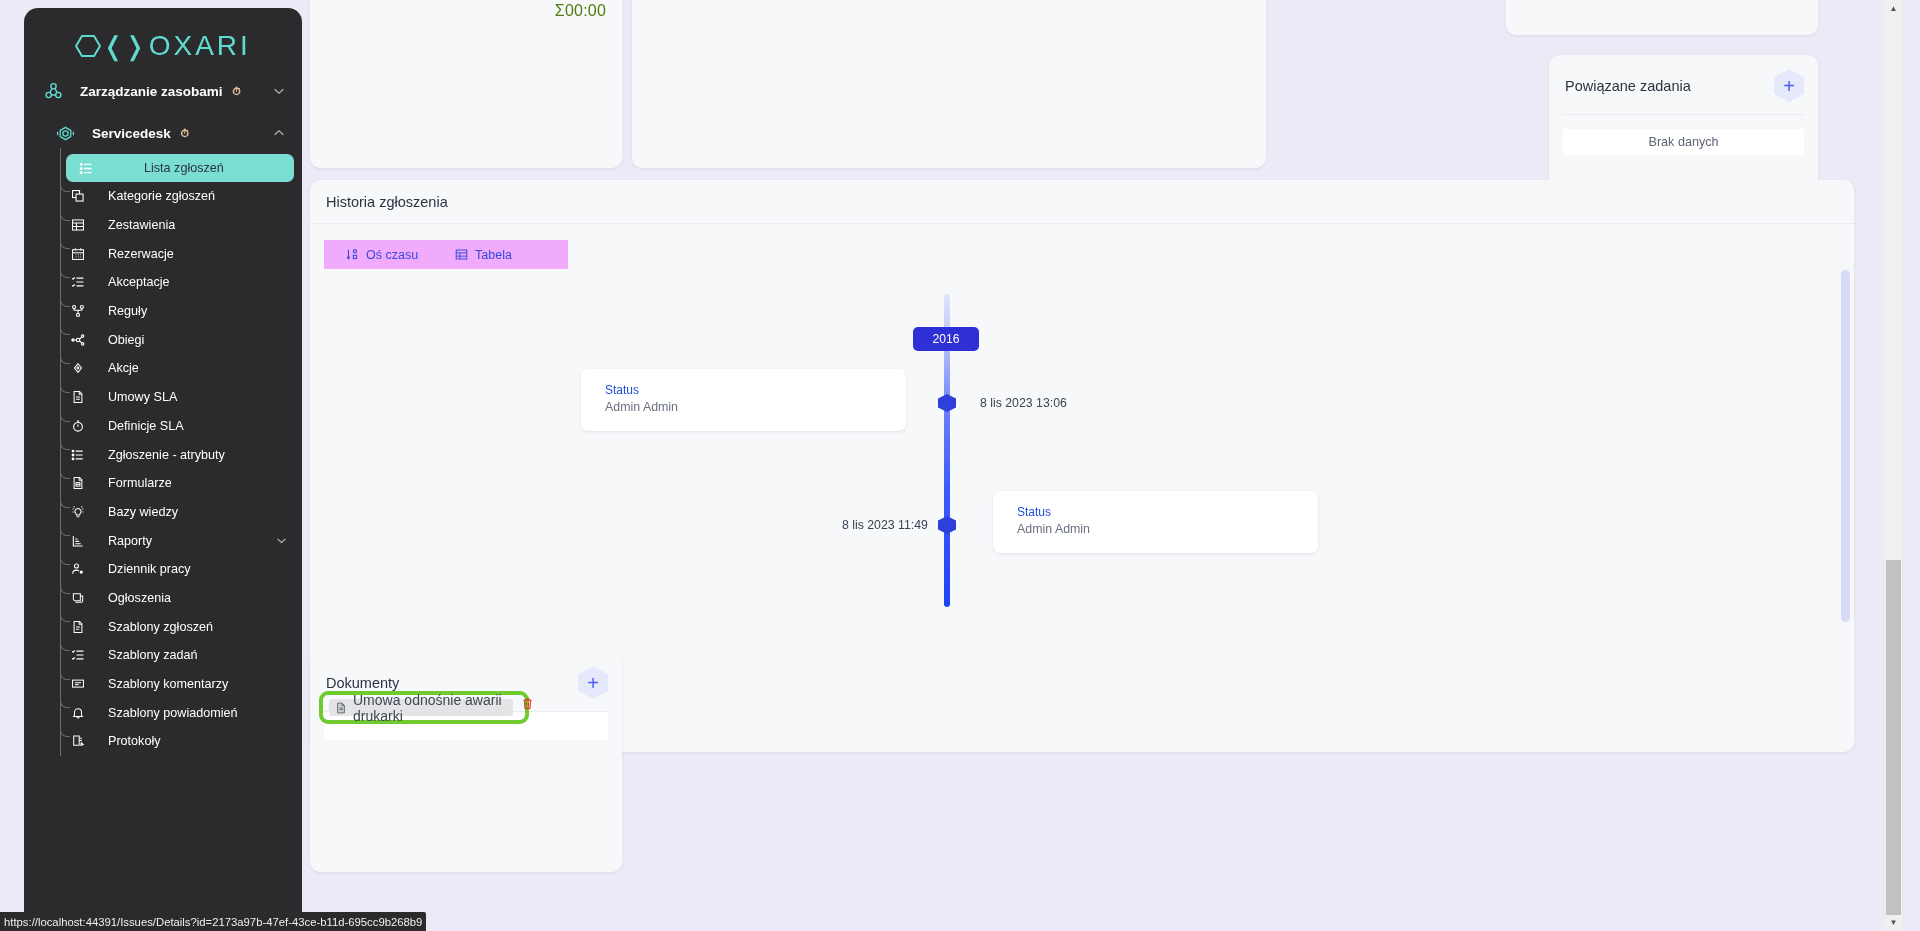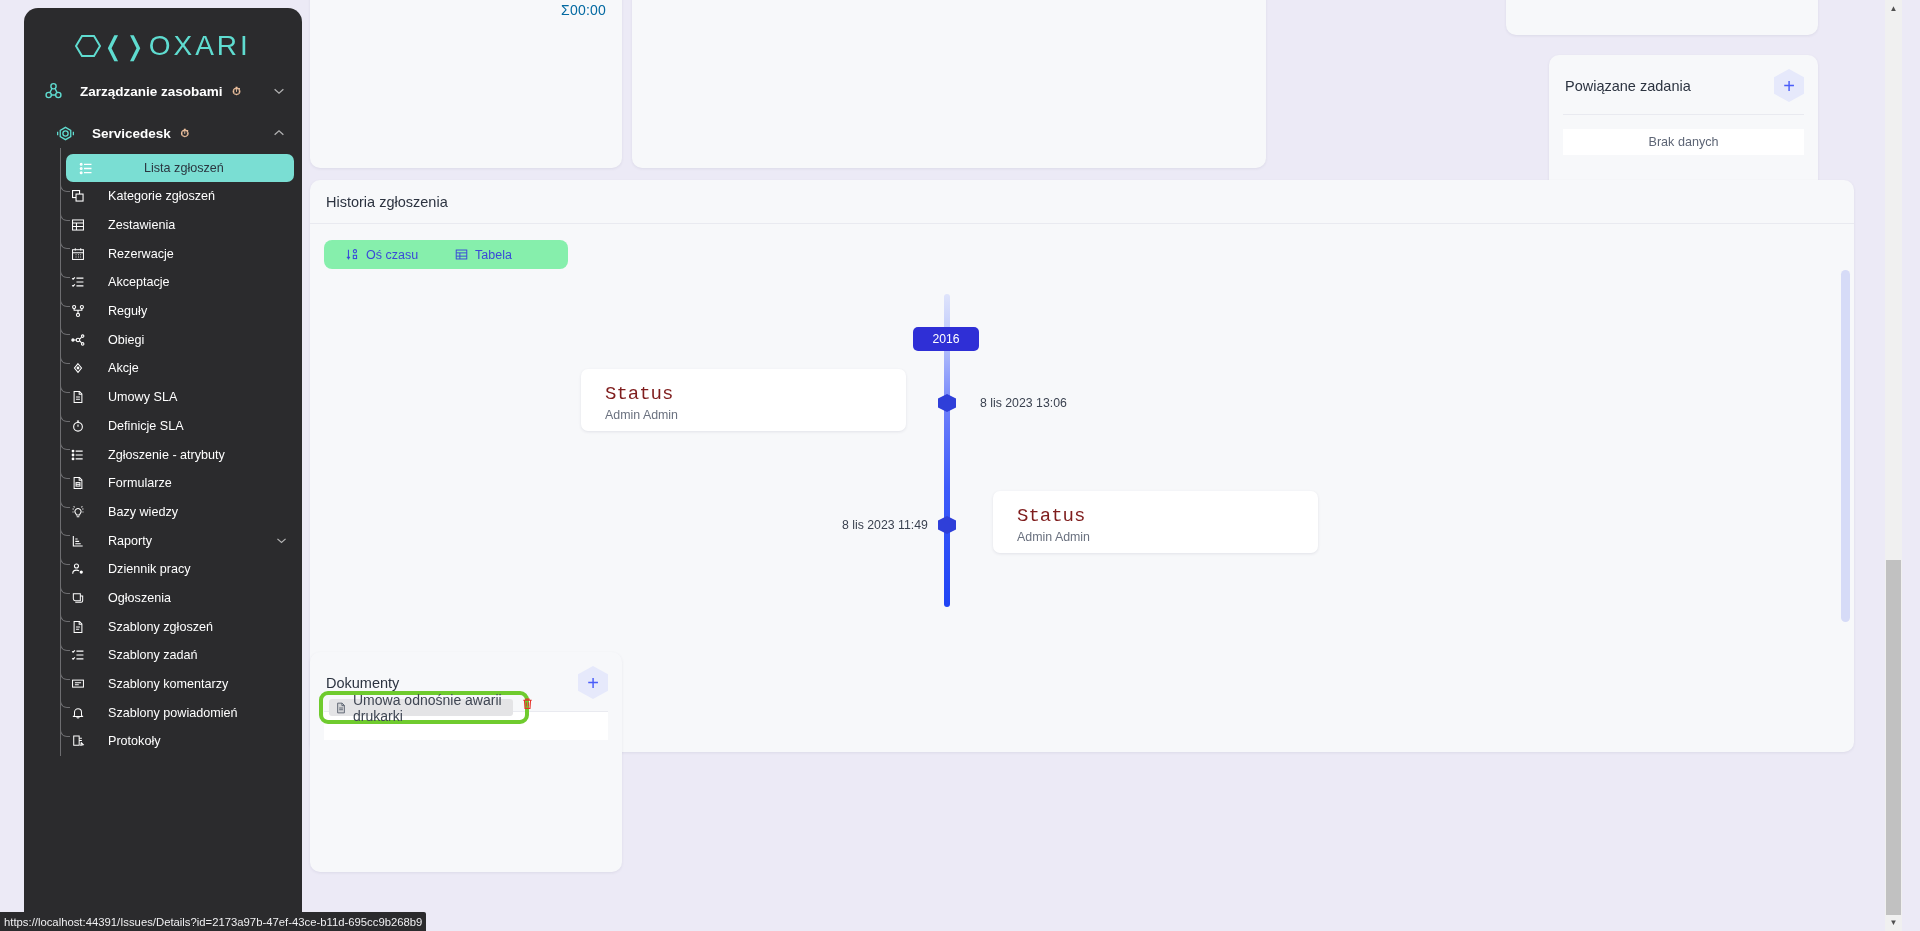--- a/index.html
+++ b/index.html
@@ -79,21 +79,21 @@
 
   .card {
     background: #f7f8fa; border-radius: 10px;
     box-shadow: 0 1px 3px rgba(40,40,80,.08);
   }
   .card-title { font-size: 14.5px; color: #2c3340; }
   .divider { height: 1px; background: #e9eaf0; }
 
   
   #topA { position:absolute; left:8px; top:-102px; width: 312px; height: 270px; }
-  #sumline { position:absolute; right:16px; top:104px; font-size:14px; color:#0369a1; letter-spacing:.2px; }
+  #sumline { position:absolute; right:16px; top:104px; font-size:16px; color:#4d7c0f; letter-spacing:.2px; }
   #topB { position:absolute; left:330px; top:-140px; width: 634px; height: 308px; }
   #topC { position:absolute; right:84px; top:-120px; width: 312px; height: 155px; }
   #topD { position:absolute; right:84px; top:55px; width: 269px; height: 155px; }
 
   .nodata {
     background:#fff; margin: 14px 14px 0 14px; height: 26px;
     display:flex; align-items:center; justify-content:center;
     font-size:12.6px; color:#5d6575;
   }
   .panel-head {
@@ -106,21 +106,21 @@
     display:flex;align-items:center;justify-content:center;
     color:#4a5df9; font-size:20px; line-height:1; cursor:pointer;
   }
 
   
   #history { position:absolute; left:8px; top:180px; width:1544px; height:572px; }
   #history .hhead { padding: 14px 0 13px 16px; }
   #hbody { position:relative; height: 404px; overflow:hidden; }
   .tabs {
     margin: 16px 0 0 14px; width: 244px; height: 29px;
-    background:#86efac; border-radius:8px;
+    background:#f0abfc; border-radius:0;
     display:flex; align-items:center;
   }
   .tab { display:flex; align-items:center; gap:7px; font-size:12.5px; color:#3a49d8; cursor:pointer; }
   .tab:first-child { padding-left: 22px; }
   .tab:last-child { padding-left: 37px; justify-content: center; }
 
   
   #tl { position:absolute; left:0; top:60px; width: 1528px; height: 345px; }
   #tlline {
     position:absolute; left:634px; top:10px; width:6px; height: 313px;
@@ -134,21 +134,21 @@
   }
   .dot {
     position:absolute; left:628px; width:18px; height:18px; background:#2f3fd9;
     clip-path: polygon(50% 0,100% 25%,100% 75%,50% 100%,0 75%,0 25%);
   }
   .tlbox {
     position:absolute; background:#fff; border-radius:7px;
     box-shadow: 0 1px 3px rgba(40,40,80,.10);
     padding: 14px 0 0 24px;
   }
-  .tlbox .t1 { font-size:19px; color:#7f1d1d;font-family:Liberation Mono, monospace; }
+  .tlbox .t1 { font-size:12px; color:#1d4ed8; }
   .tlbox .t2 { font-size:12.4px; color:#6a717f; margin-top:3px; }
   .tldate { position:absolute; font-size:12.3px; color:#3b4250; }
 
   
   #hsb {
     position:absolute; right:4px; top:46px; width:9px; height:352px;
     background:#d6dbf7; border-radius:5px;
   }
 
   

